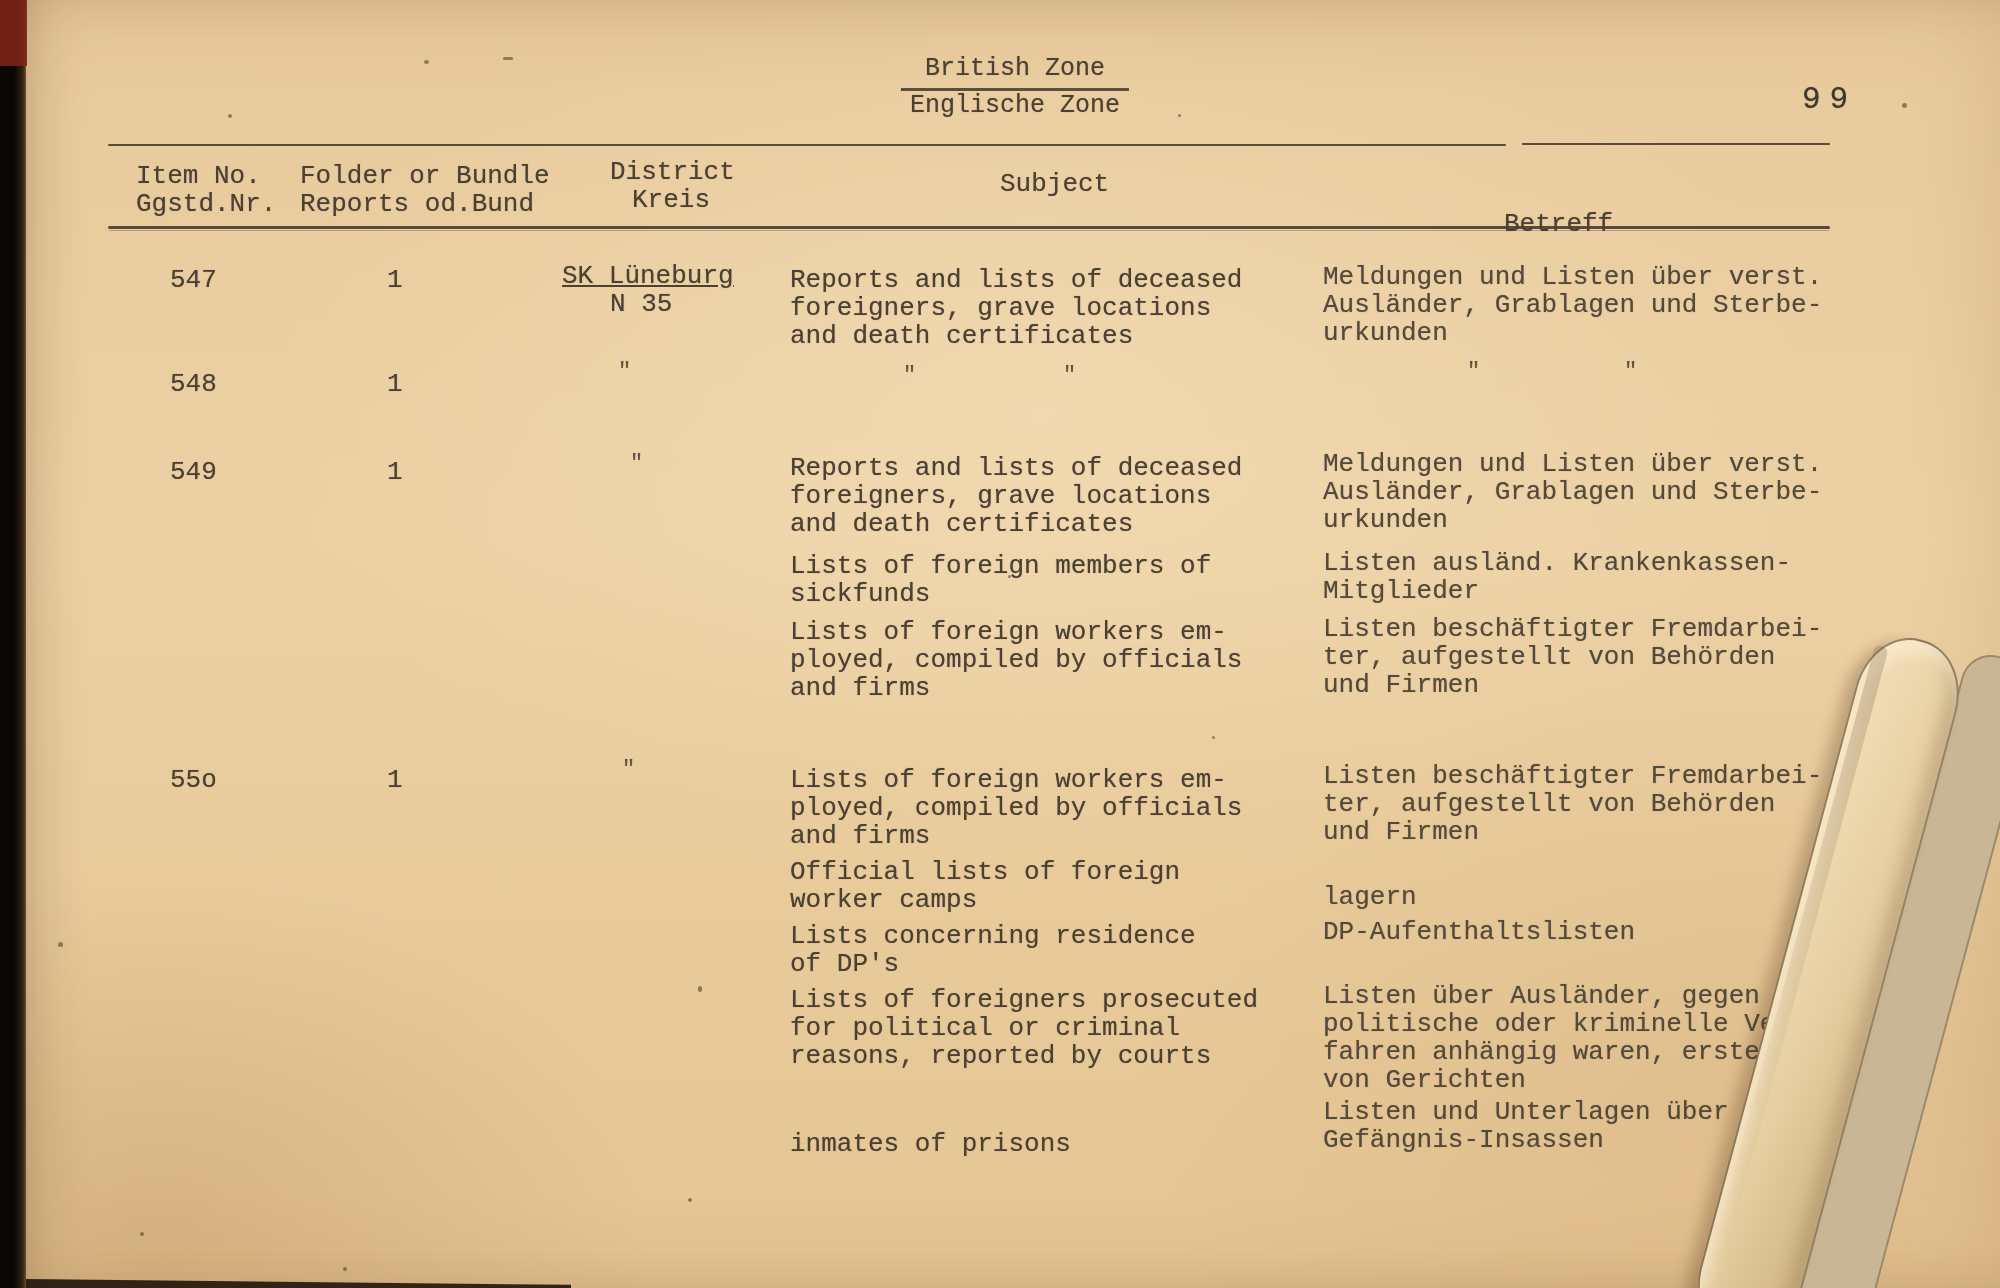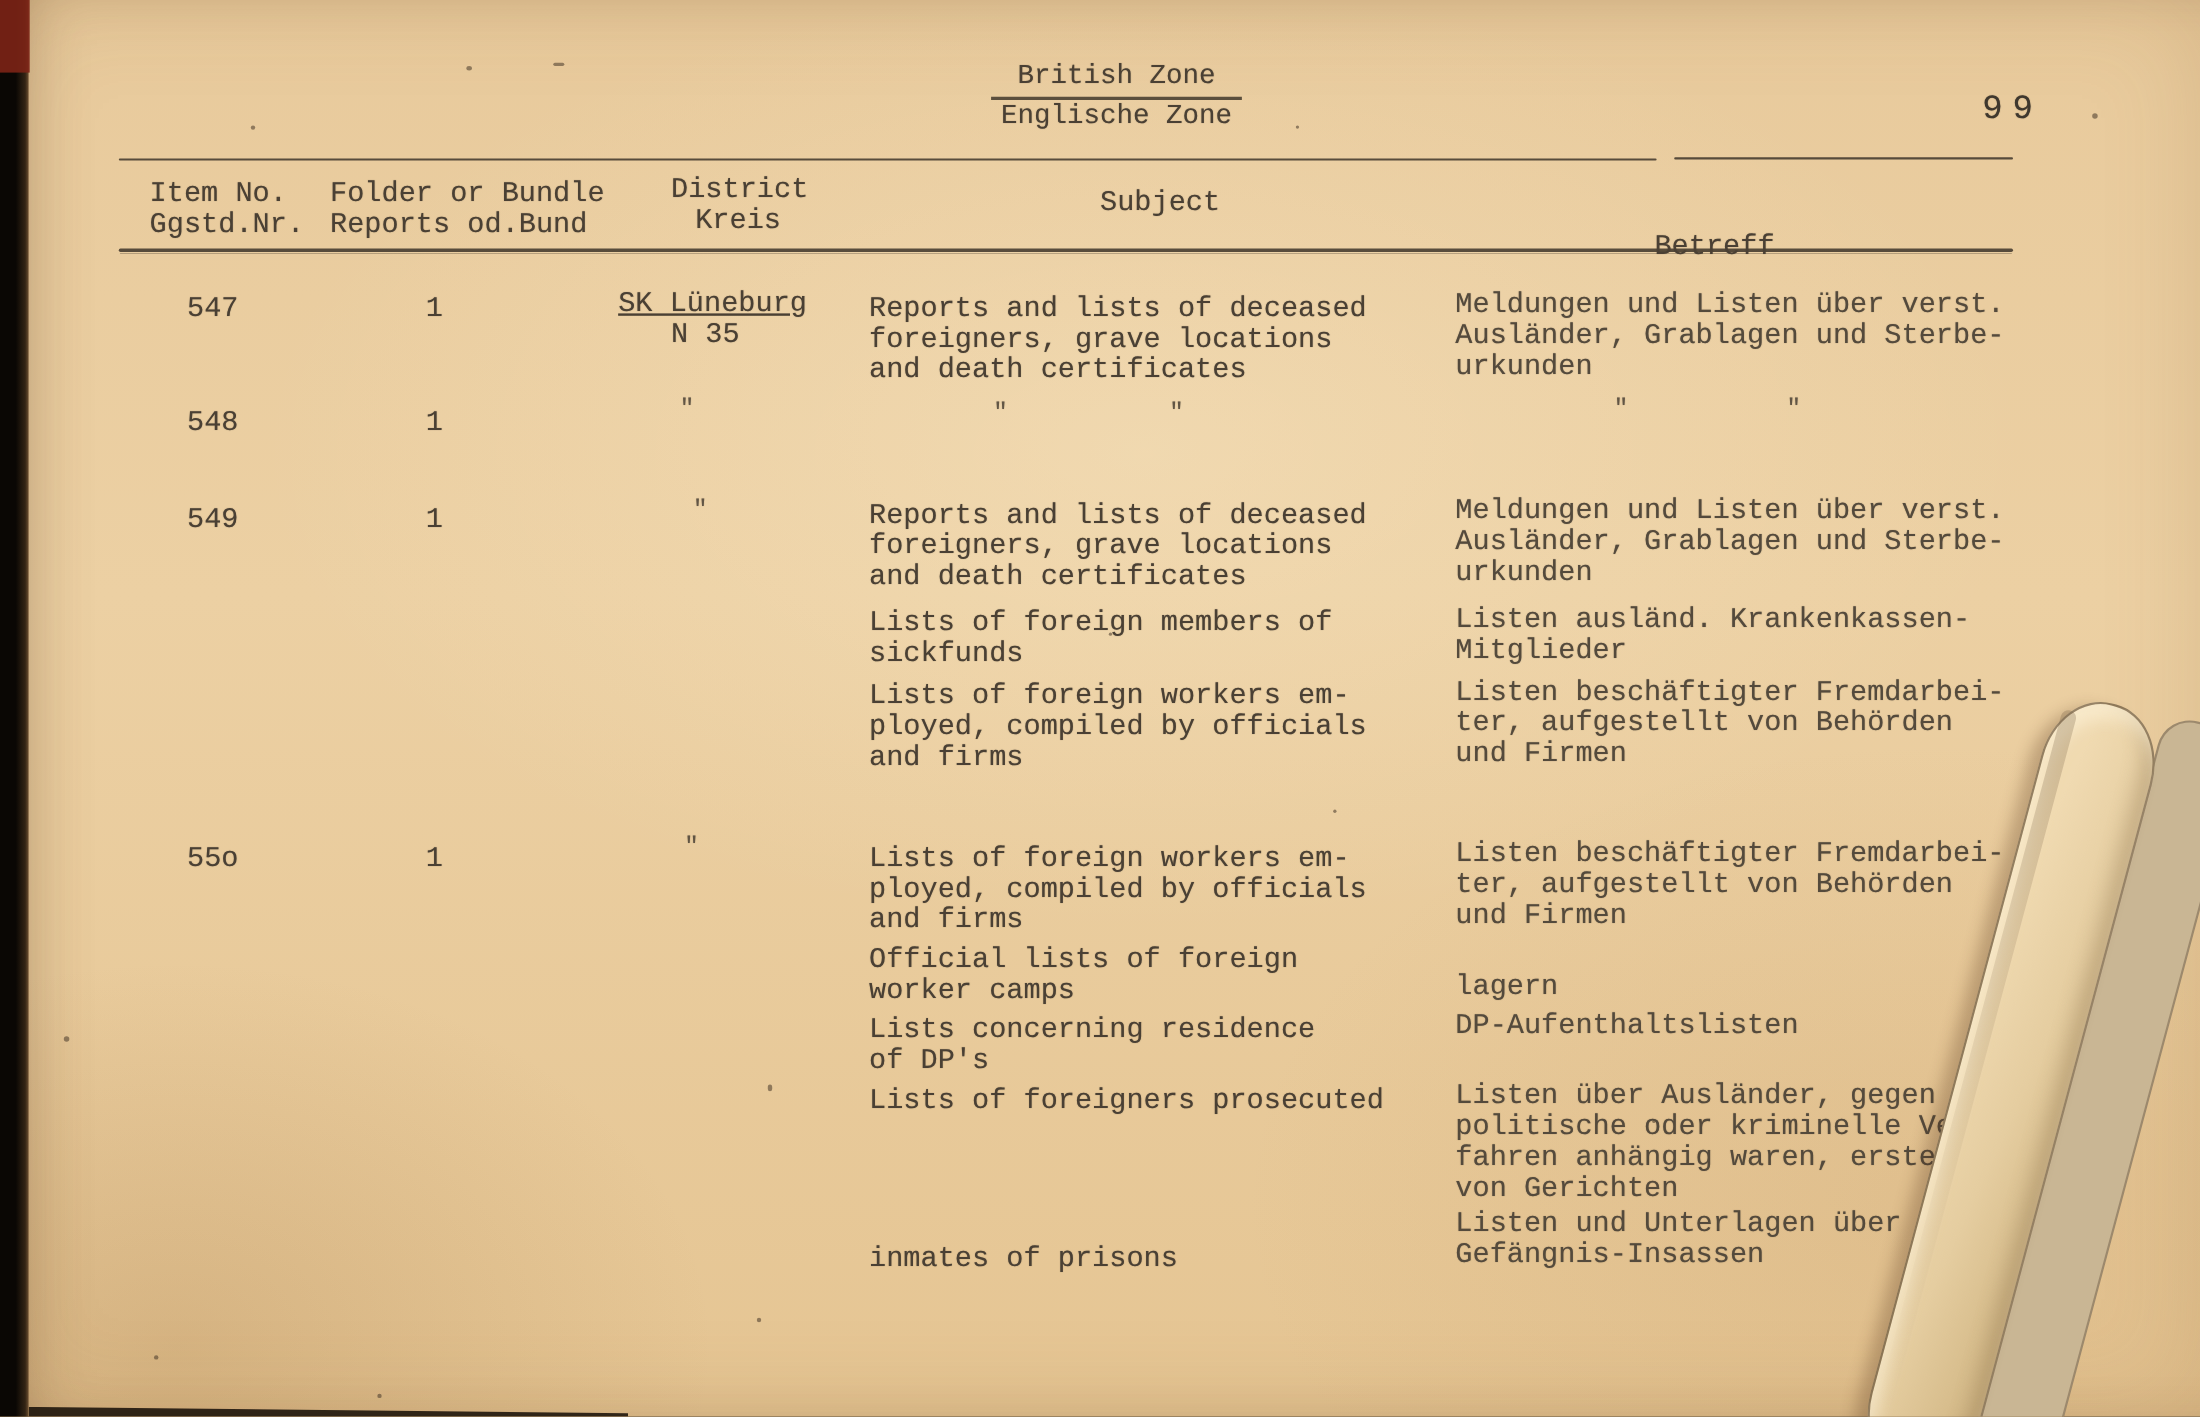--- a/index.html
+++ b/index.html
@@ -148,20 +148,22 @@
 
   <div class="t" style="left:790px;top:858px;">Official lists of foreign</div>
   <div class="t" style="left:790px;top:886px;">worker camps</div>
   <div class="t b" style="left:1323px;top:883px;">lagern</div>
 
   <div class="t" style="left:790px;top:922px;">Lists concerning residence</div>
   <div class="t" style="left:790px;top:950px;">of DP's</div>
   <div class="t b" style="left:1323px;top:918px;">DP-Aufenthaltslisten</div>
 
   <div class="t" style="left:790px;top:986px;">Lists of foreigners prosecuted</div>
+  <div class="t" style="left:790px;top:1014px;">for political or criminal</div>
+  <div class="t" style="left:790px;top:1042px;">reasons, reported by courts</div>
   <div class="t b" style="left:1323px;top:982px;">Listen über Ausländer, gegen die</div>
   <div class="t b" style="left:1323px;top:1010px;">politische oder kriminelle Ver-</div>
   <div class="t b" style="left:1323px;top:1038px;">fahren anhängig waren, erstellt</div>
   <div class="t b" style="left:1323px;top:1066px;">von Gerichten</div>
 
   <div class="t" style="left:790px;top:1130px;">inmates of prisons</div>
   <div class="t b" style="left:1323px;top:1098px;">Listen und Unterlagen über ausl.</div>
   <div class="t b" style="left:1323px;top:1126px;">Gefängnis-Insassen</div>
 
 </div>

